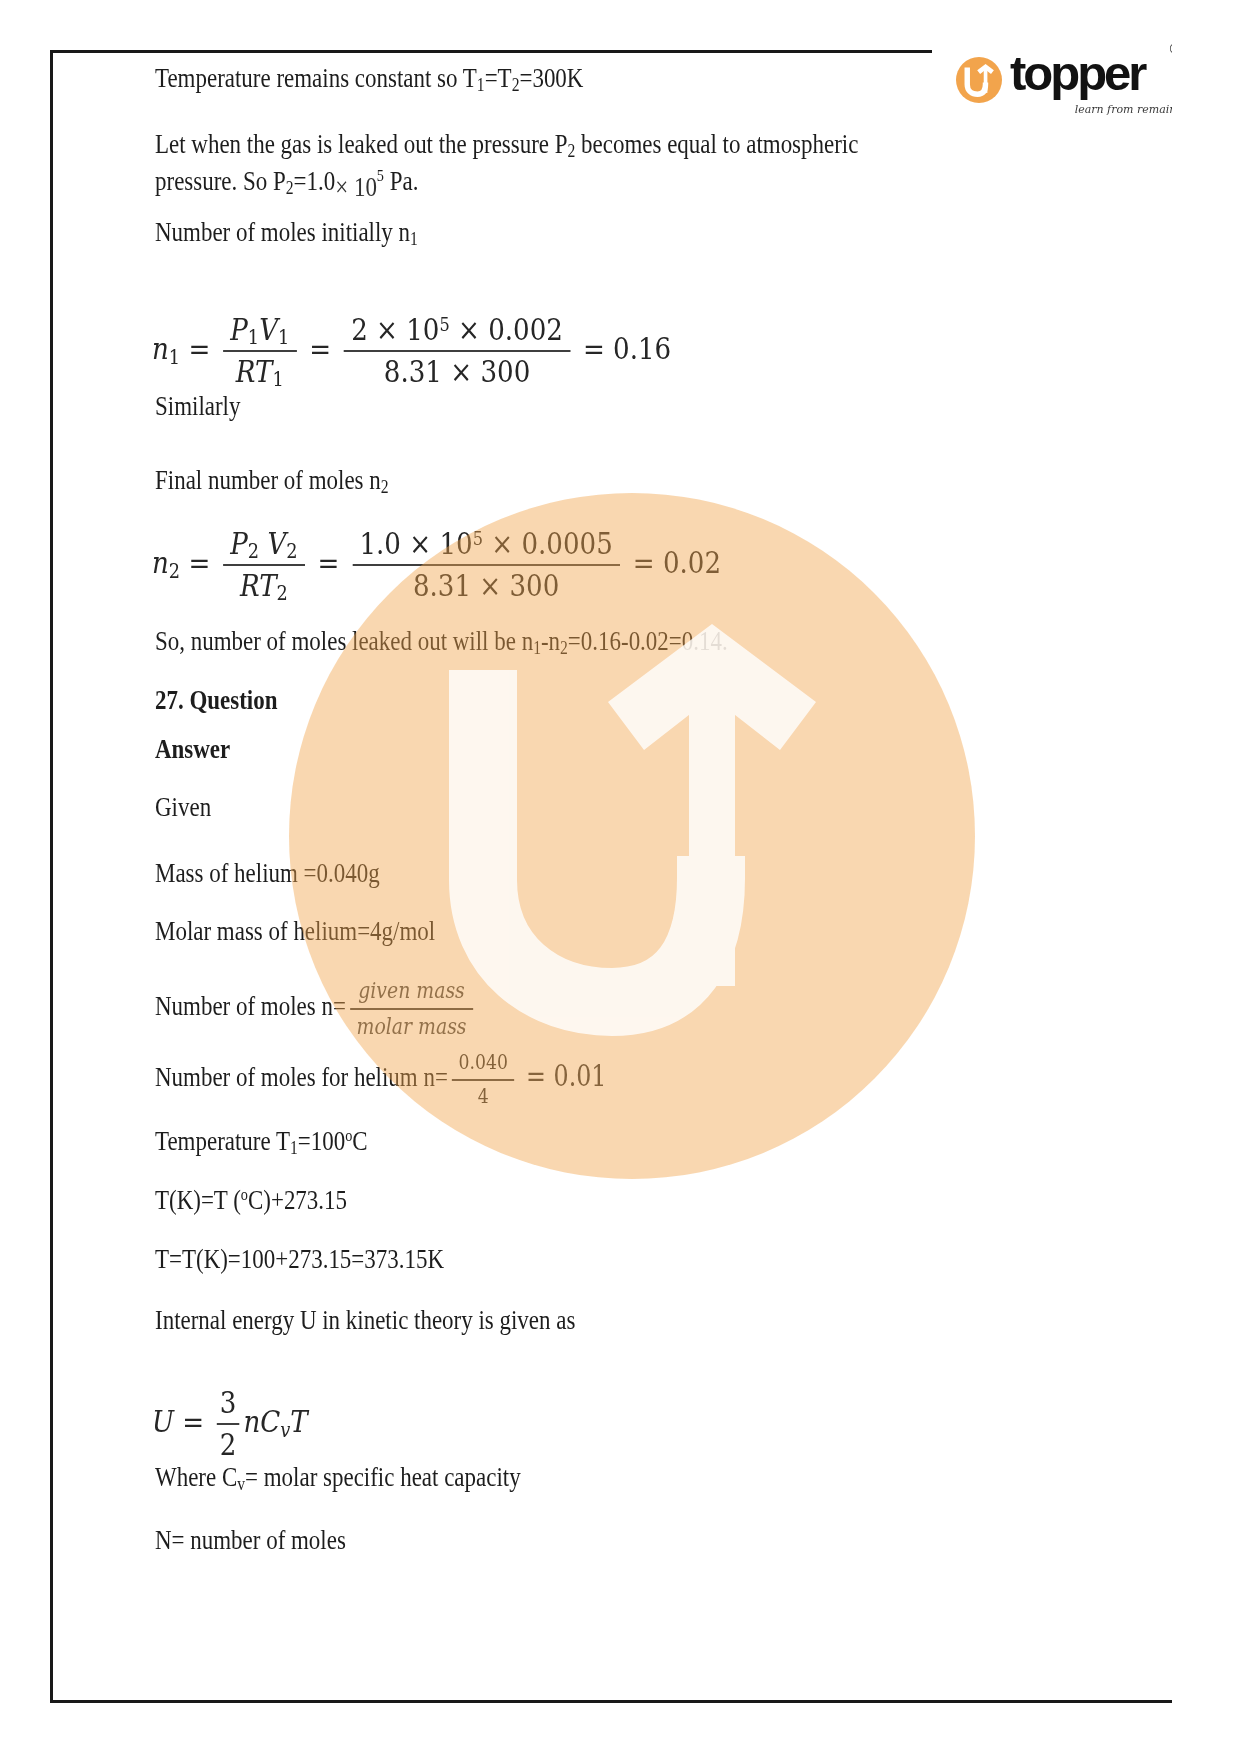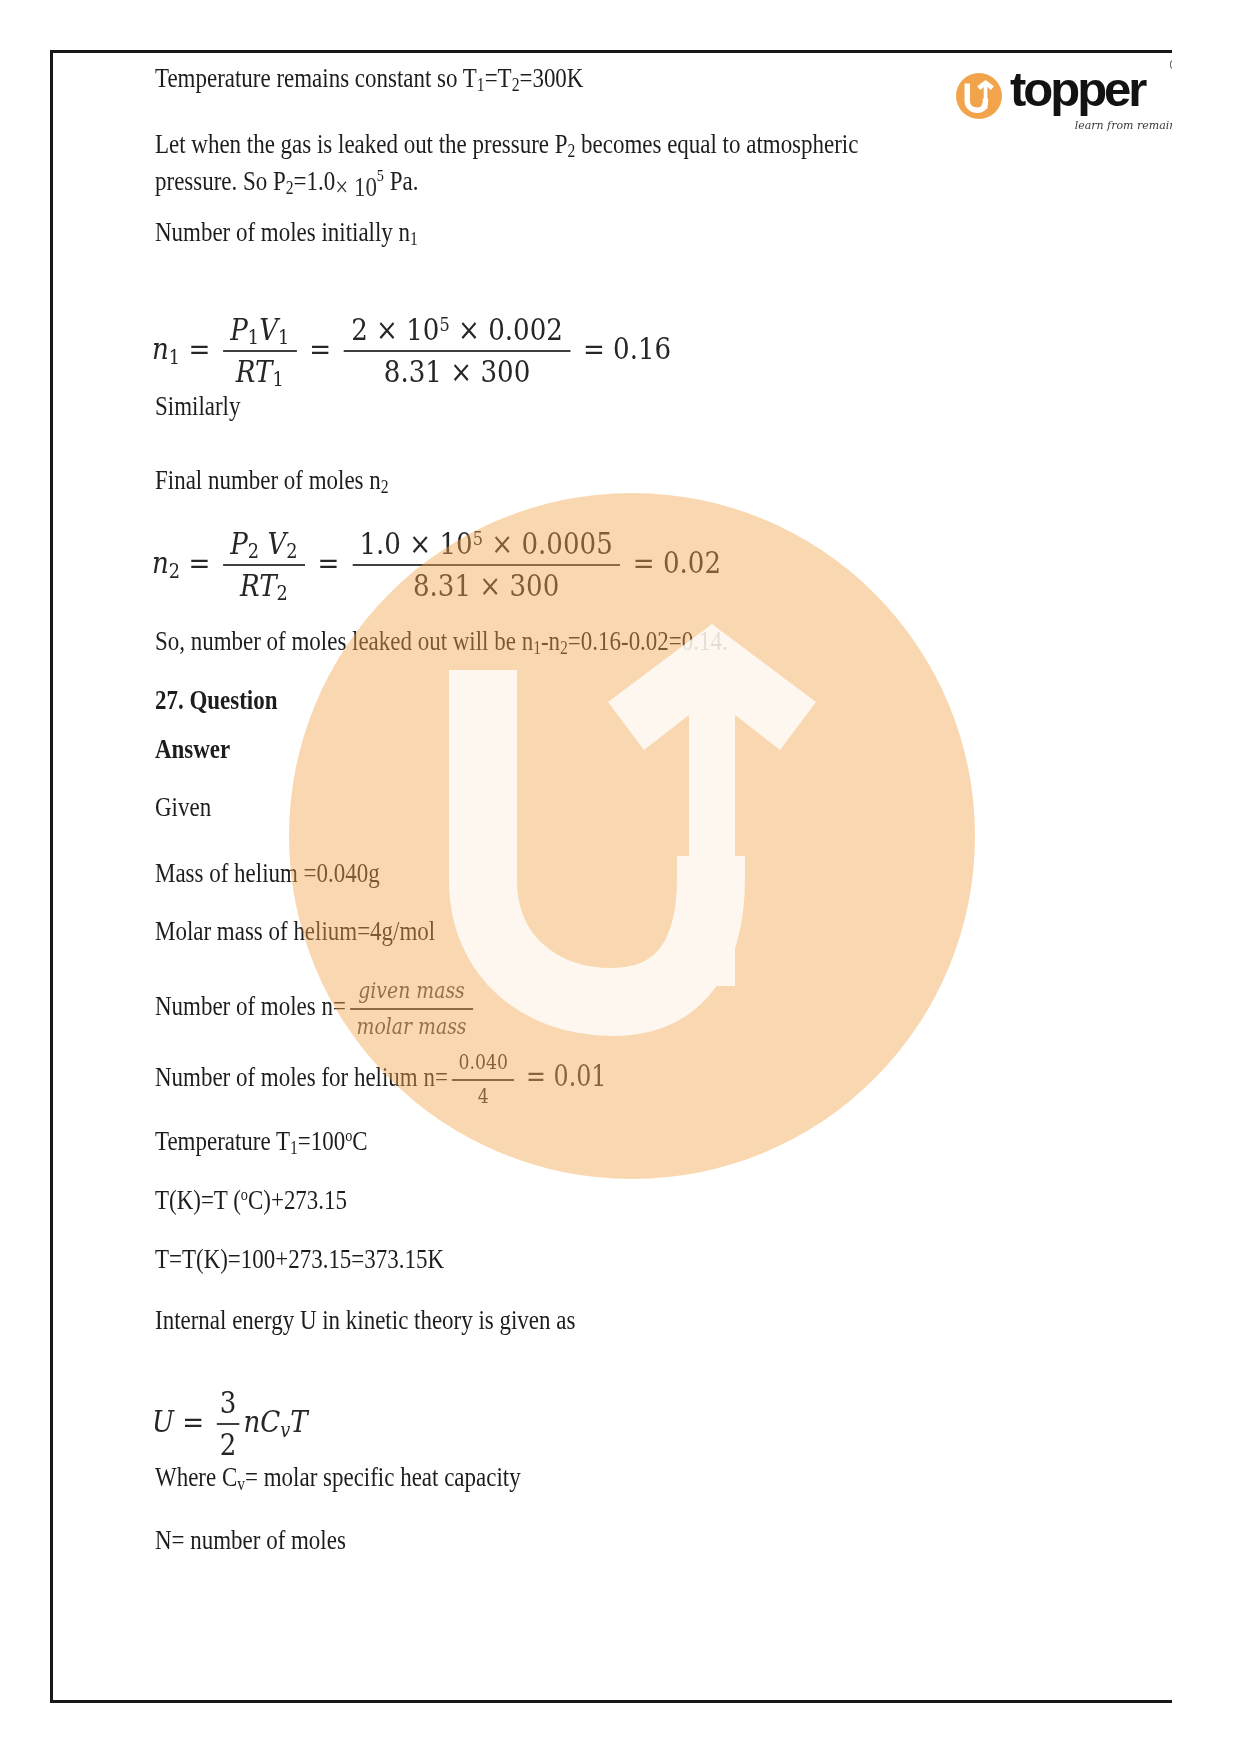--- a/index.html
+++ b/index.html
@@ -21,21 +21,21 @@
   .frac{display:inline-block;vertical-align:middle;text-align:center;line-height:1.12;margin:0 5px;}
   .frac .num{display:block;padding:0 8px 4px;}
   .frac .den{display:block;border-top:2px solid #3f3f3f;padding:4px 8px 0;}
   .frac.tight .num,.frac.tight .den{padding-left:3px;padding-right:3px;}
   .frac.it{font-style:italic;color:#4a4a4a;font-size:23px;font-family:"DejaVu Serif",serif;}
   .frac.fm{font-size:21px;color:#2f2f2f;font-family:"DejaVu Serif",serif;}
   .fmeq{font-family:"DejaVu Serif",serif;font-size:29px;color:#333;}
   
   #watermark{position:absolute;left:0;top:0;width:1240px;height:1755px;z-index:5;pointer-events:none;}
   
-  #logo{position:absolute;left:932px;top:53px;width:256px;height:88px;background:#ffffff;z-index:10;}
+  #logo{position:absolute;left:932px;top:37px;width:256px;height:88px;background:#ffffff;z-index:10;}
   #logo-circle{position:absolute;left:24px;top:20px;width:46px;height:46px;border-radius:50%;}
   #logo-circle svg{position:absolute;left:6px;top:5px;}
   #brand{position:absolute;left:78px;top:8px;font-family:"Liberation Sans",sans-serif;
          font-weight:700;font-size:49px;letter-spacing:-3px;color:#121212;}
   #rsign{position:absolute;right:8px;top:4px;font-family:"Liberation Sans",sans-serif;
          font-size:14px;color:#222;}
   #tagline{position:absolute;right:6px;top:66px;font-family:"DejaVu Serif",serif;
            font-style:italic;font-size:11px;color:#3a3a3a;}
 </style>
 </head>

